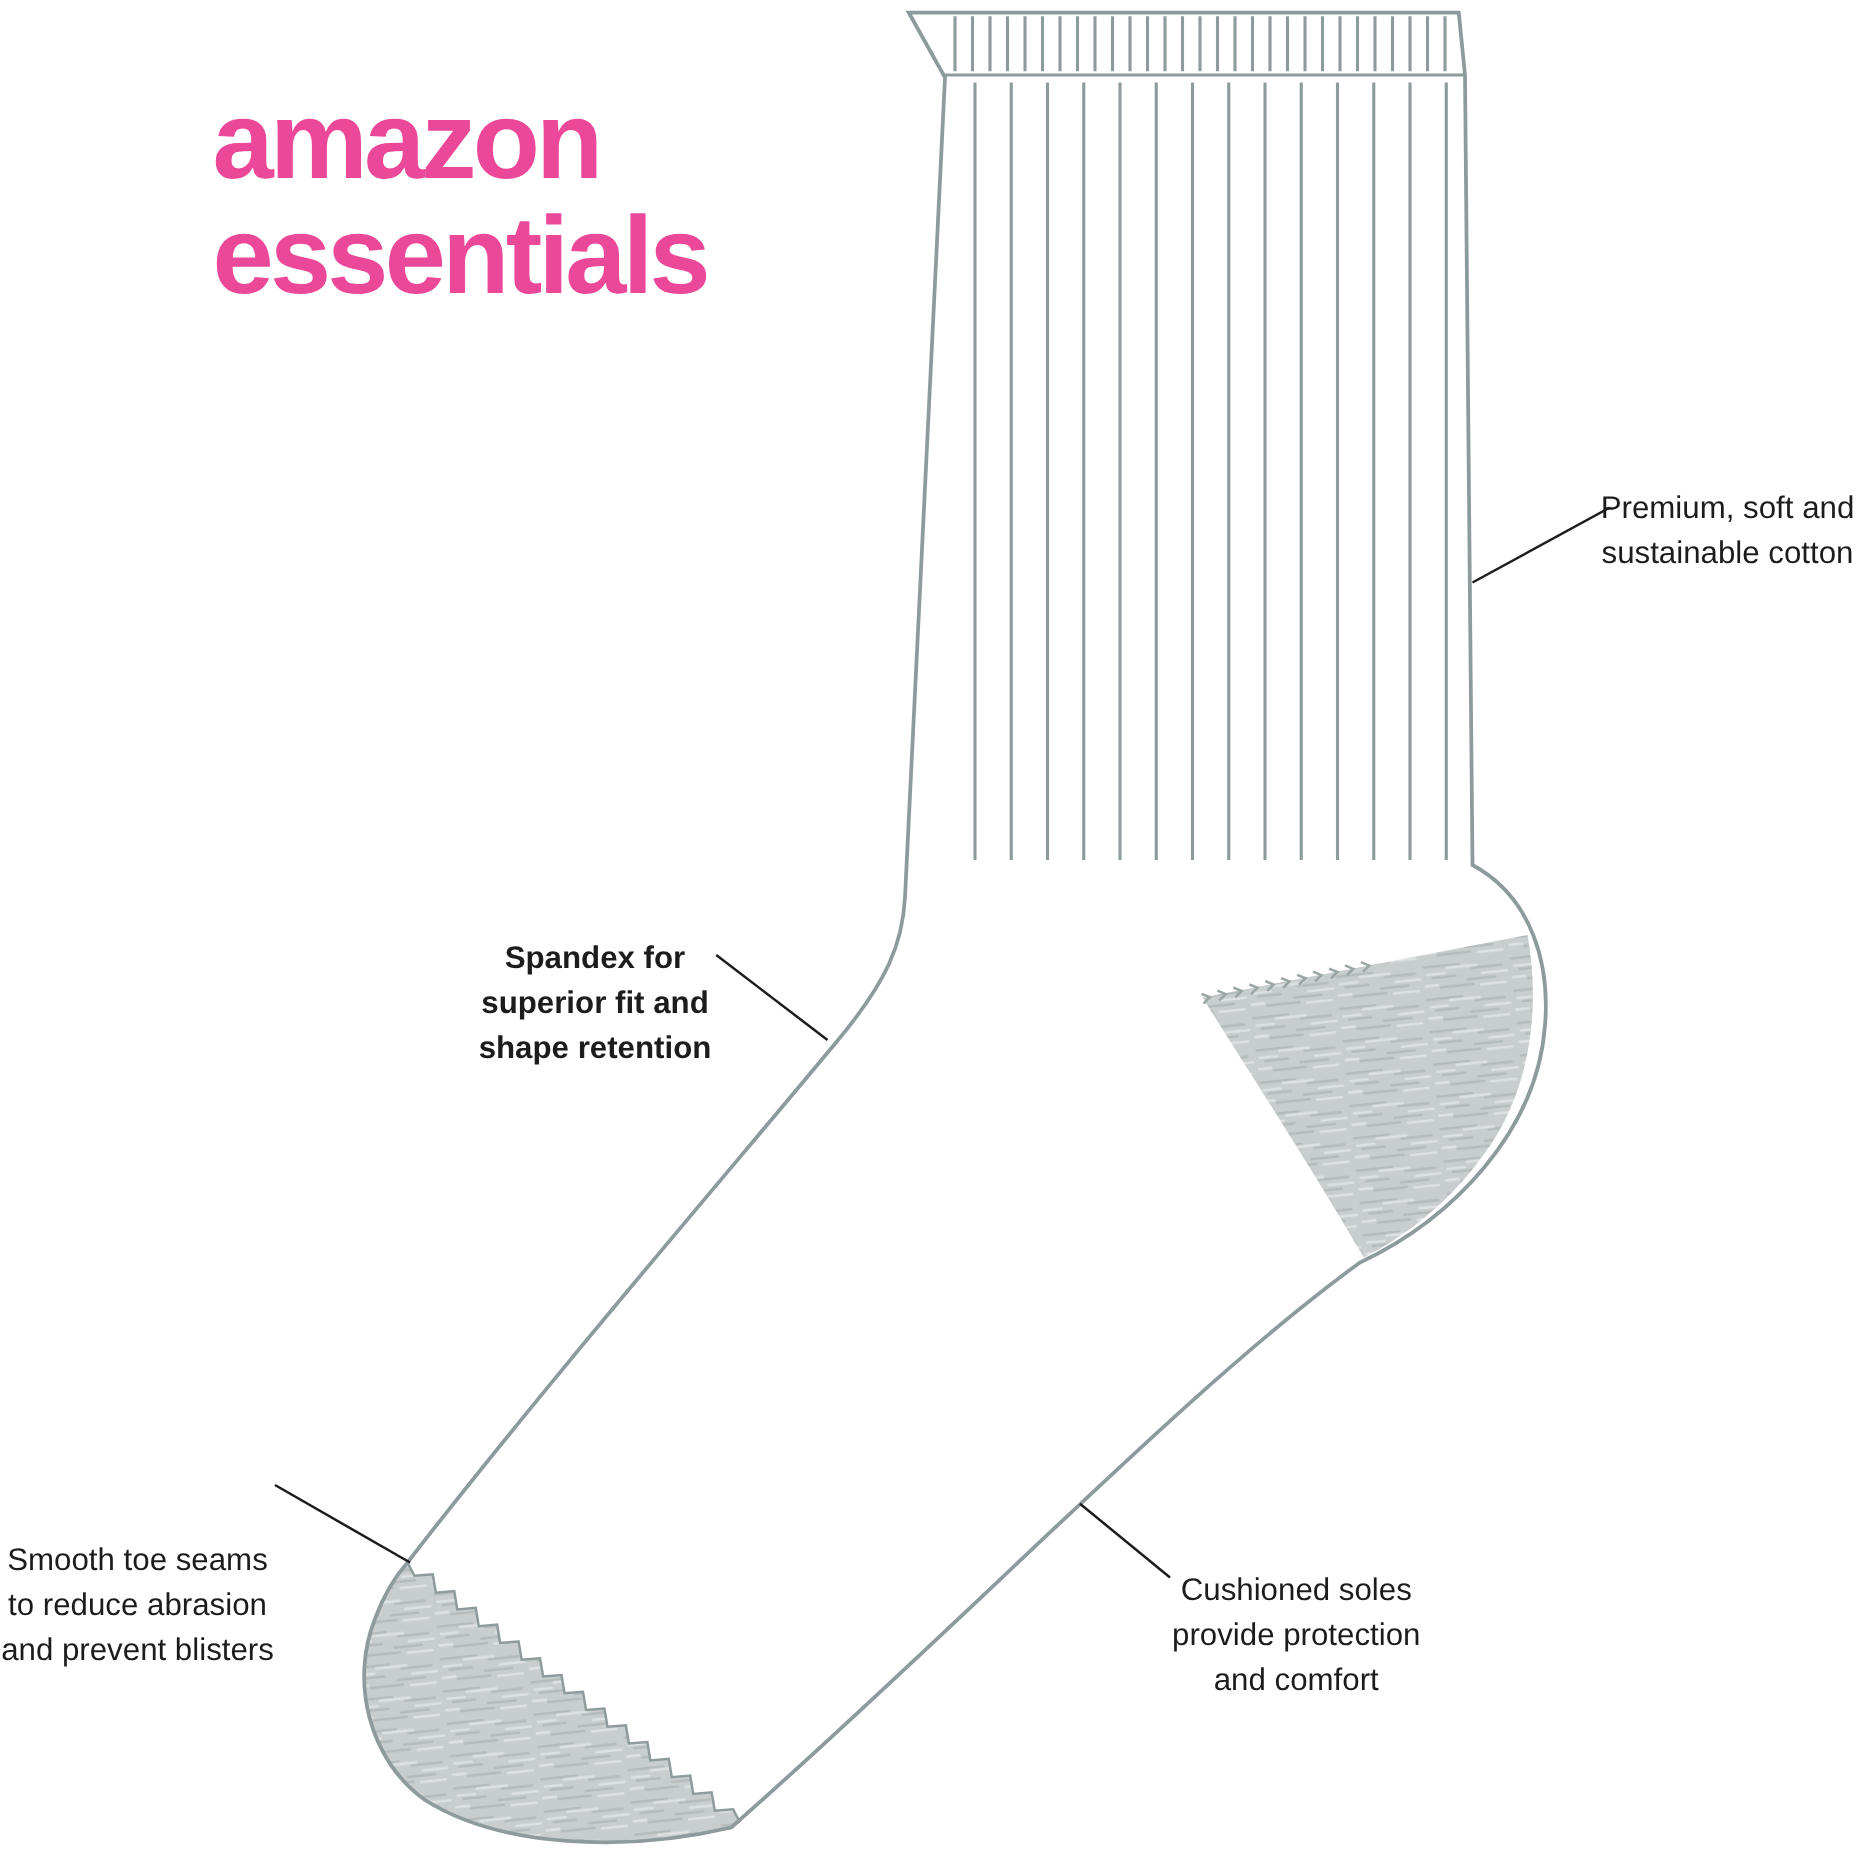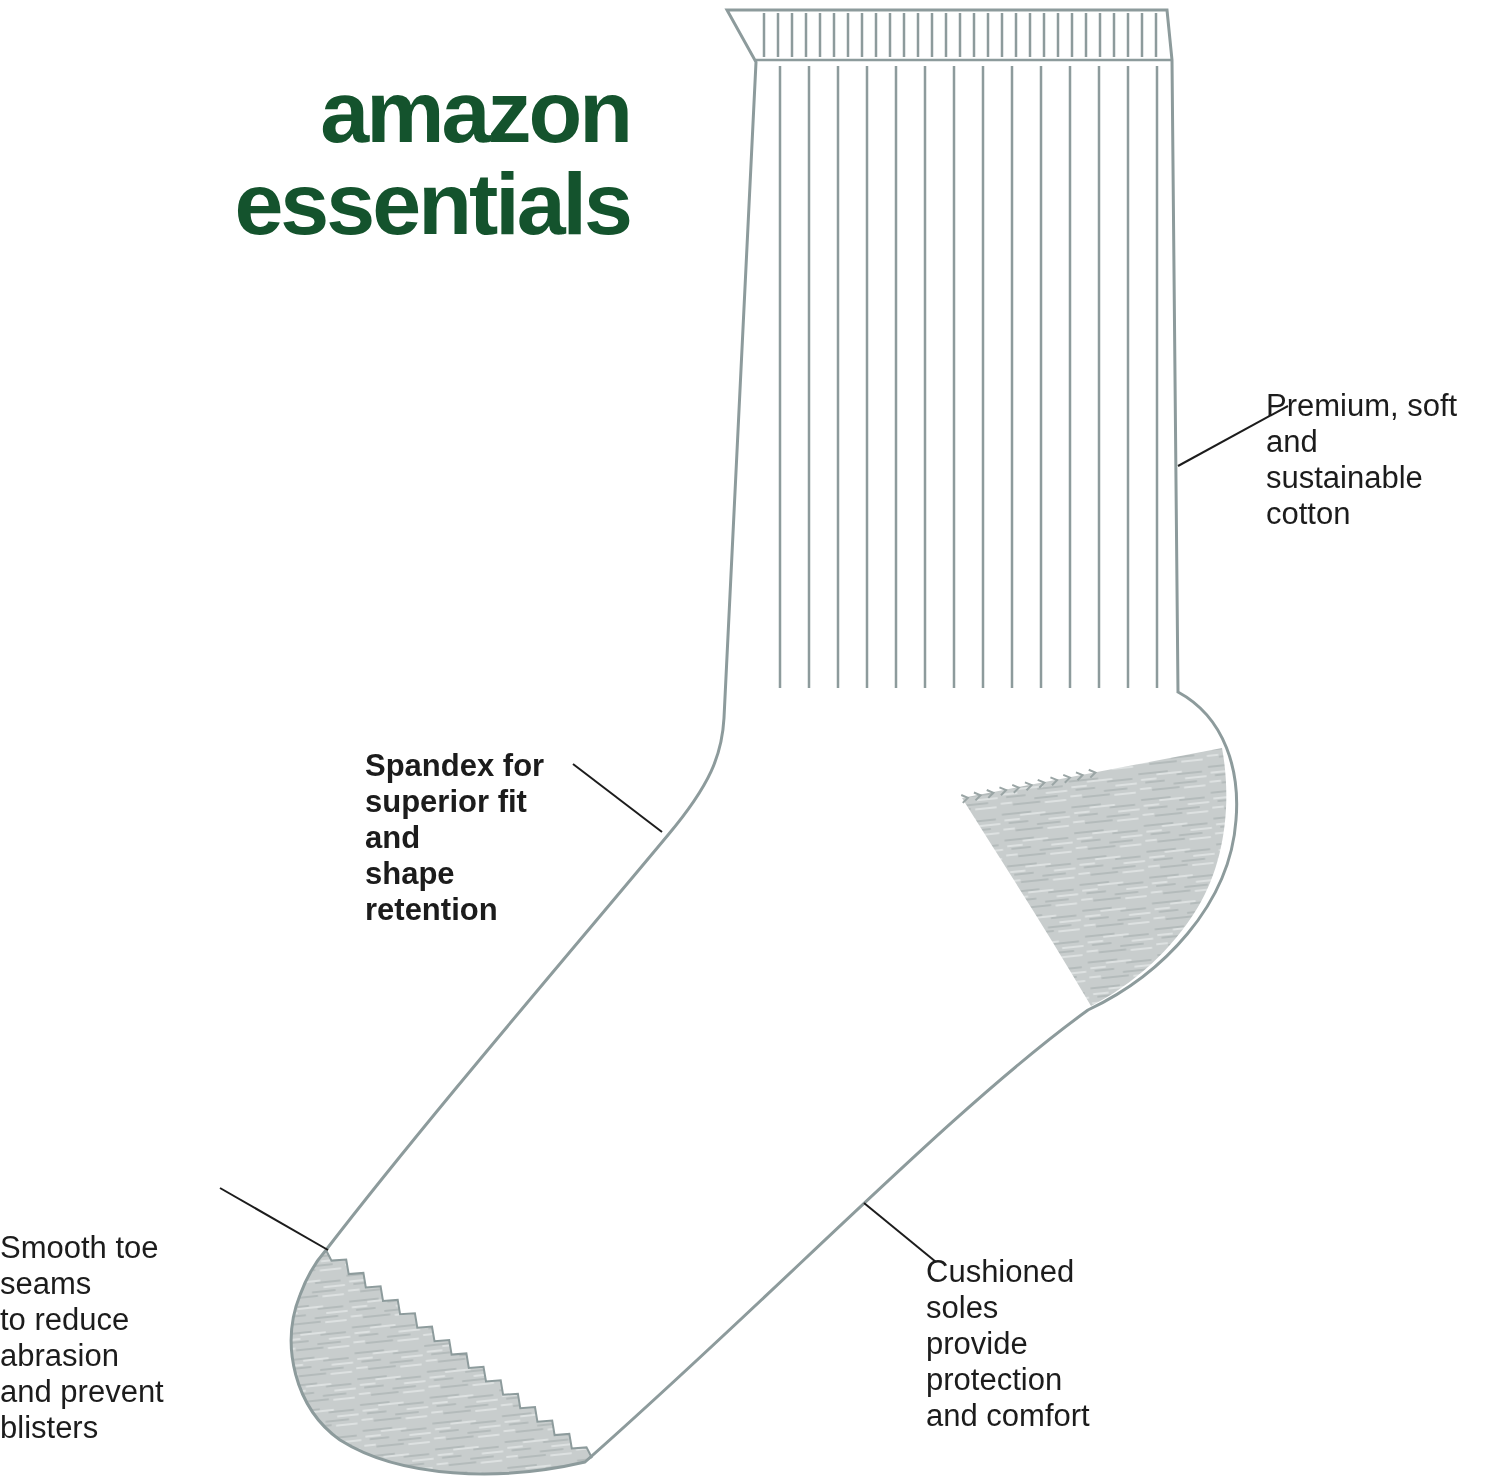--- a/index.html
+++ b/index.html
@@ -10,28 +10,28 @@
   html,body{margin:0;padding:0;background:#fff;}
   body{
     width:1500px;height:1480px;position:relative;overflow:hidden;
     font-family:"Liberation Sans",sans-serif;color:var(--ink);
   }
   .canvas{position:absolute;left:0;top:0;width:1500px;height:1480px;}
   svg.sock{position:absolute;left:0;top:0;width:1500px;height:1480px;}
 
   .brand{
     position:absolute;left:170px;top:66px;width:460px;
-    text-align:right;font-weight:700;font-size:88px;line-height:92px;
-    letter-spacing:-3px;color:#14532d;
+    text-align:left;font-weight:700;font-size:88px;line-height:92px;
+    letter-spacing:-3px;color:#ec4899;
   }
   .brand span{display:block;}
 
   .callout{
-    position:absolute;font-size:31px;line-height:36px;
-    white-space:pre-line;color:var(--ink);
+    position:absolute;font-size:25px;line-height:36px;
+    text-align:center;white-space:pre-line;color:var(--ink);
   }
   .callout.cotton{right:2px;top:388px;width:232px;}
   .callout.spandex{left:365px;top:748px;width:222px;font-weight:bold;}
   .callout.toe{left:0px;top:1230px;width:220px;}
   .callout.sole{left:926px;top:1254px;width:222px;}
 
   
   .ln{stroke:var(--outline);fill:none;}
   .outline{stroke-width:3;}
   .rib{stroke-width:2.5;}

